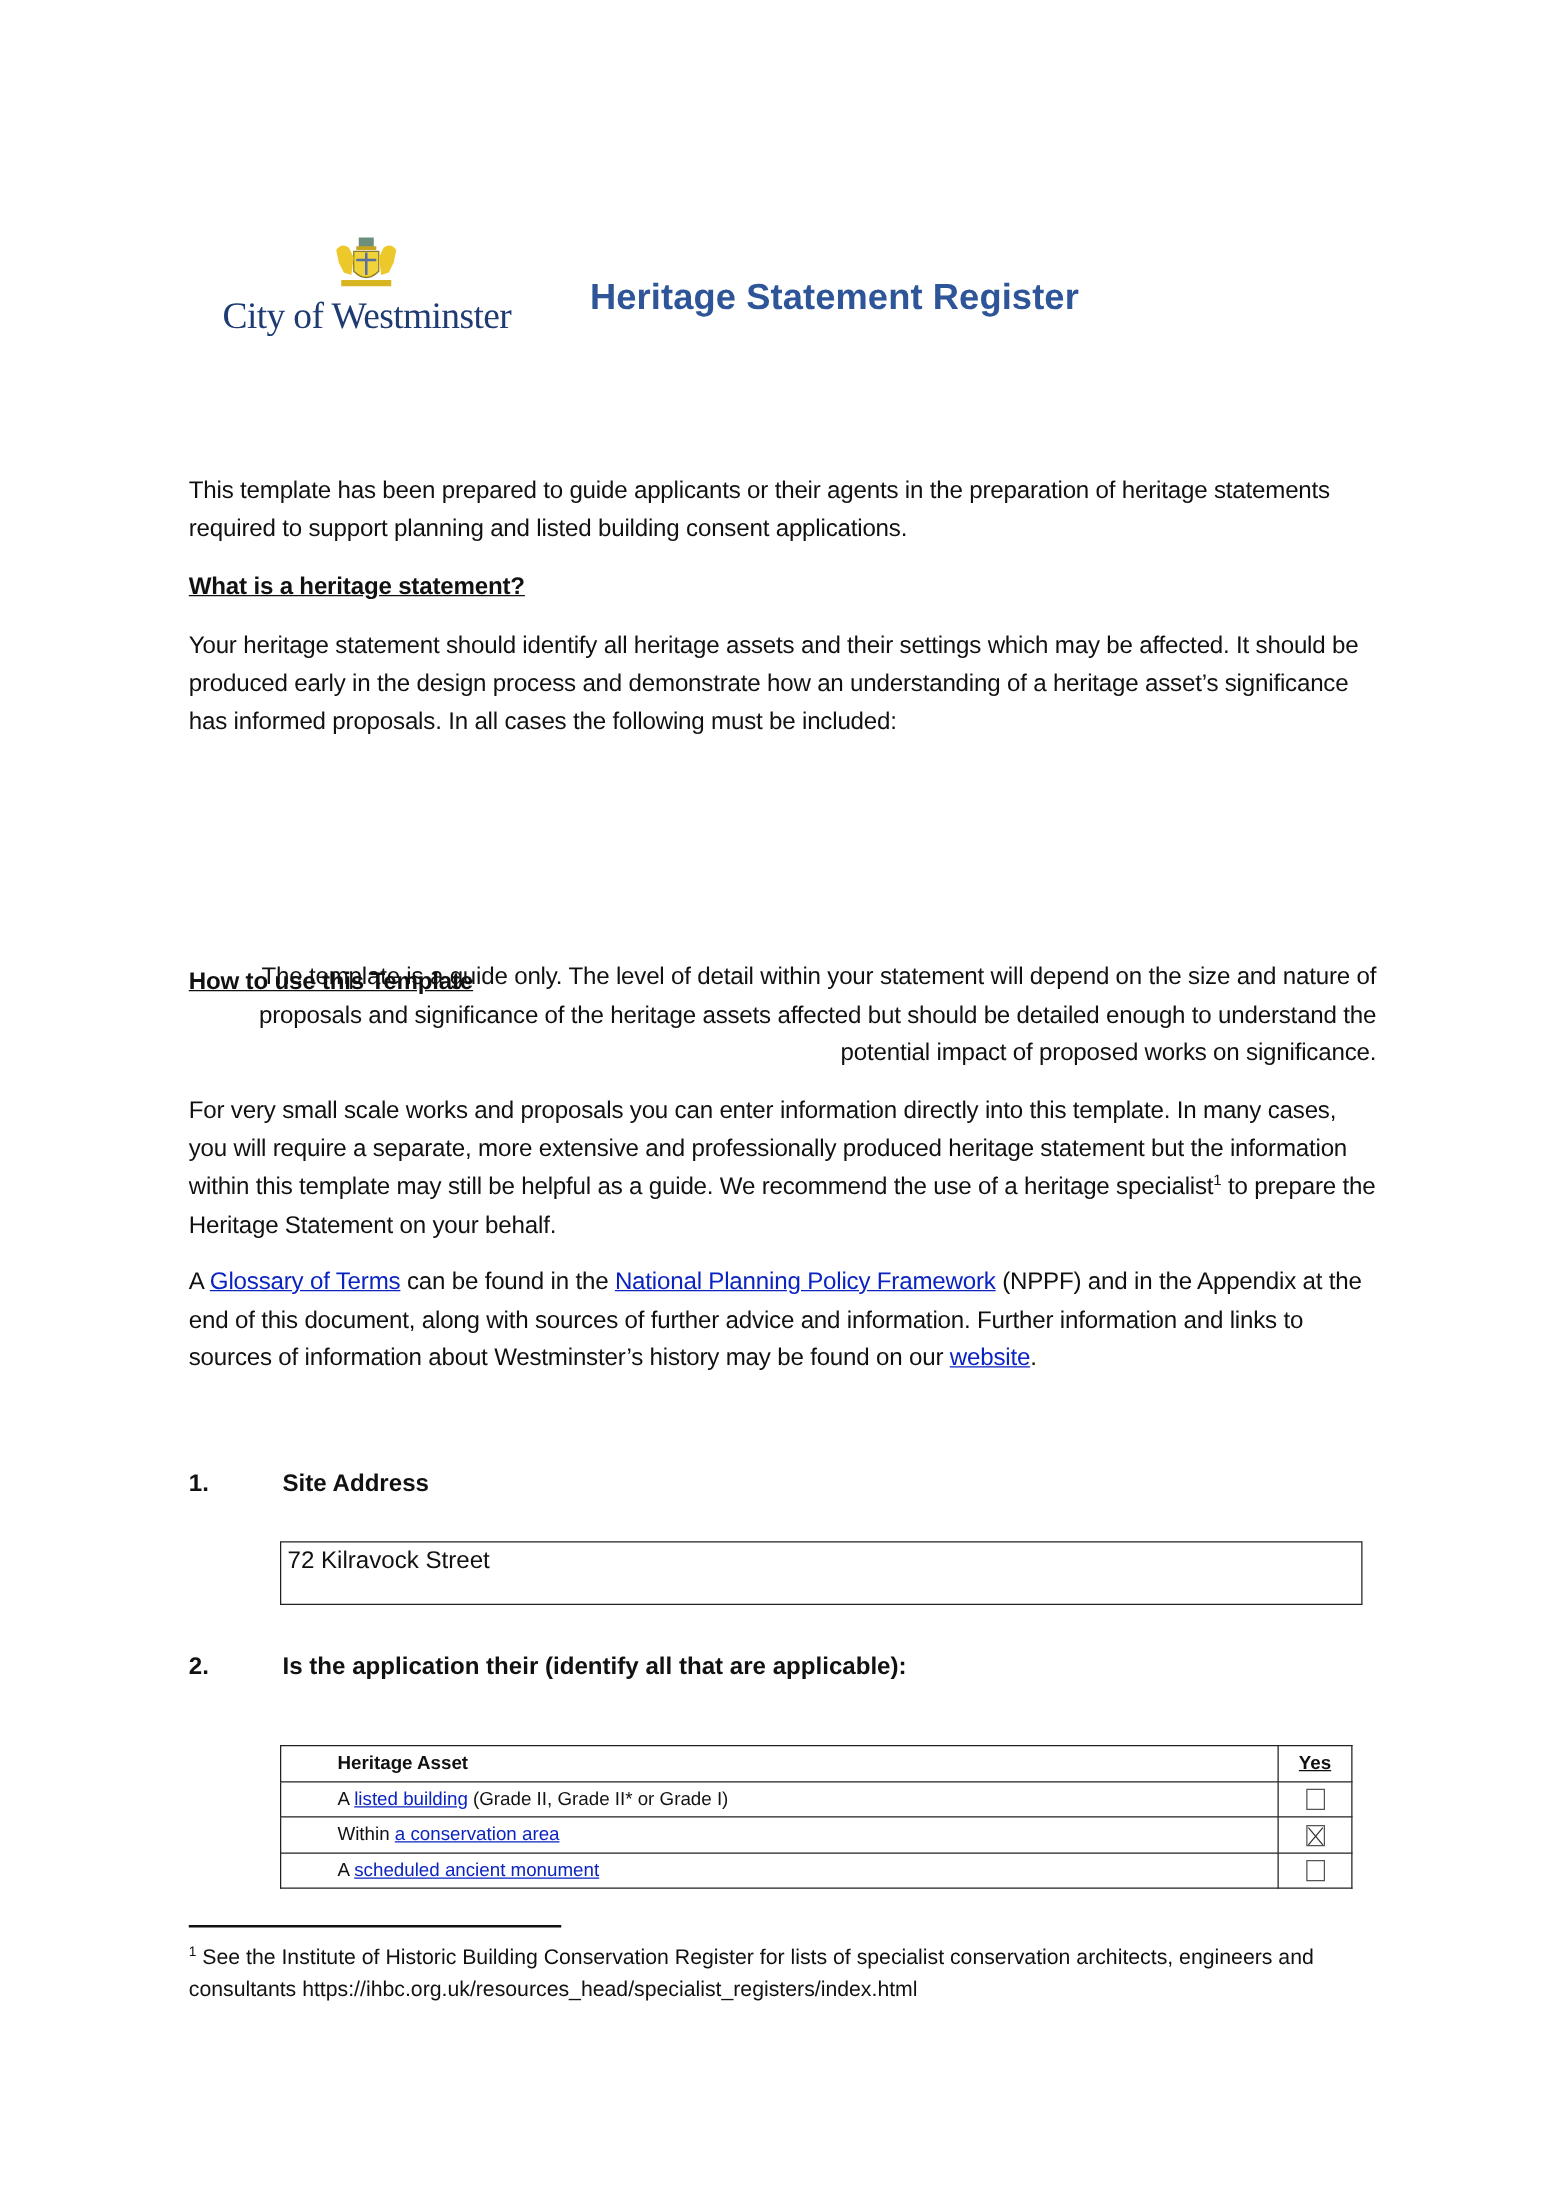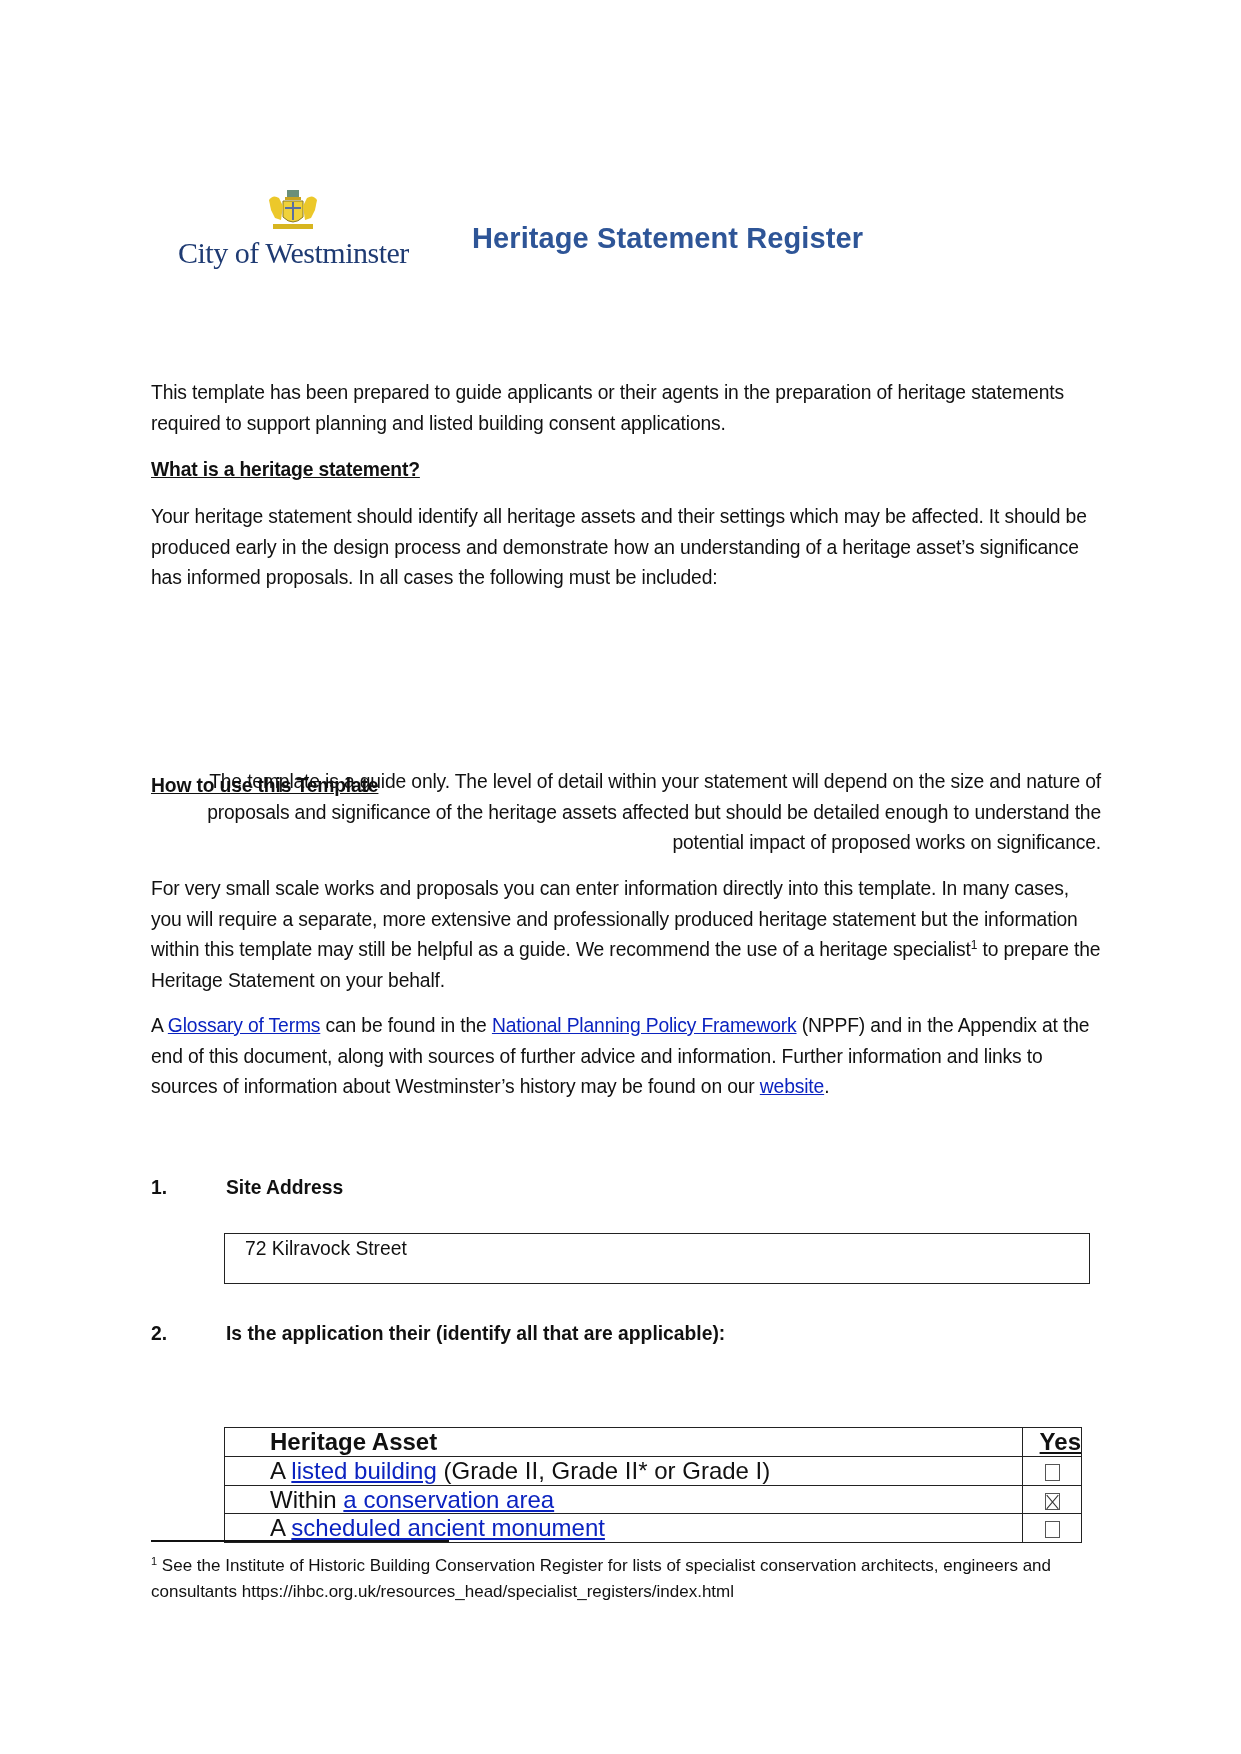--- a/index.html
+++ b/index.html
@@ -21,28 +21,28 @@
     .heading-u { font-weight: bold; text-decoration: underline; }
     a.link { color: #1a0dab; color: #0b23c0; text-decoration: underline; }
     sup { font-size: 12px; line-height: 0; vertical-align: 7px; }
 
     .list { line-height: 28px; }
 
     .section-num { position: absolute; left: 151px; font-weight: bold; font-size: 19.3px; }
     .section-title { position: absolute; left: 226px; font-weight: bold; font-size: 19.3px; white-space: nowrap; }
 
     .address-box { position: absolute; left: 224px; top: 1233px; width: 866px; height: 51px;
-      border: 1.5px solid #222; box-sizing: border-box; padding: 2px 20px; font-size: 19.3px; line-height: 26px; }
+      border: 1.5px solid #222; box-sizing: border-box; padding: 2px 5px; font-size: 19.3px; line-height: 26px; }
 
-    table.assets { position: absolute; left: 224px; top: 1427px; width: 858px; border-collapse: collapse;
-      font-size: 24px; }
+    table.assets { position: absolute; left: 224px; top: 1396px; width: 858px; border-collapse: collapse;
+      font-size: 15px; }
     table.assets td { border: 1.5px solid #222; height: 27.5px; padding: 0 0 0 45px; line-height: 27px; white-space: nowrap; }
     table.assets td.yes { width: 58px; padding: 0; text-align: center; }
     table.assets th { border: 1.5px solid #222; height: 27.5px; text-align: left; padding: 0 0 0 45px; font-weight: bold; }
-    table.assets th.yes { width: 58px; padding: 0; text-align: right; text-decoration: underline; }
+    table.assets th.yes { width: 58px; padding: 0; text-align: center; text-decoration: underline; }
     .cb { display: inline-block; width: 15px; height: 17px; border: 1px solid #555; box-sizing: border-box;
       vertical-align: middle; position: relative; }
     .cb.checked::before, .cb.checked::after { content: ""; position: absolute; left: 6px; top: -1px;
       width: 1px; height: 18px; background: #333; }
     .cb.checked::before { transform: rotate(40deg); }
     .cb.checked::after { transform: rotate(-40deg); }
 
     .fn-rule { position: absolute; left: 151px; top: 1540px; width: 298px; height: 0; border-top: 2px solid #111; }
     .footnote { position: absolute; left: 151px; top: 1553px; width: 960px; font-size: 17px; line-height: 26px; }
     .footnote sup { font-size: 11px; vertical-align: 6px; }

